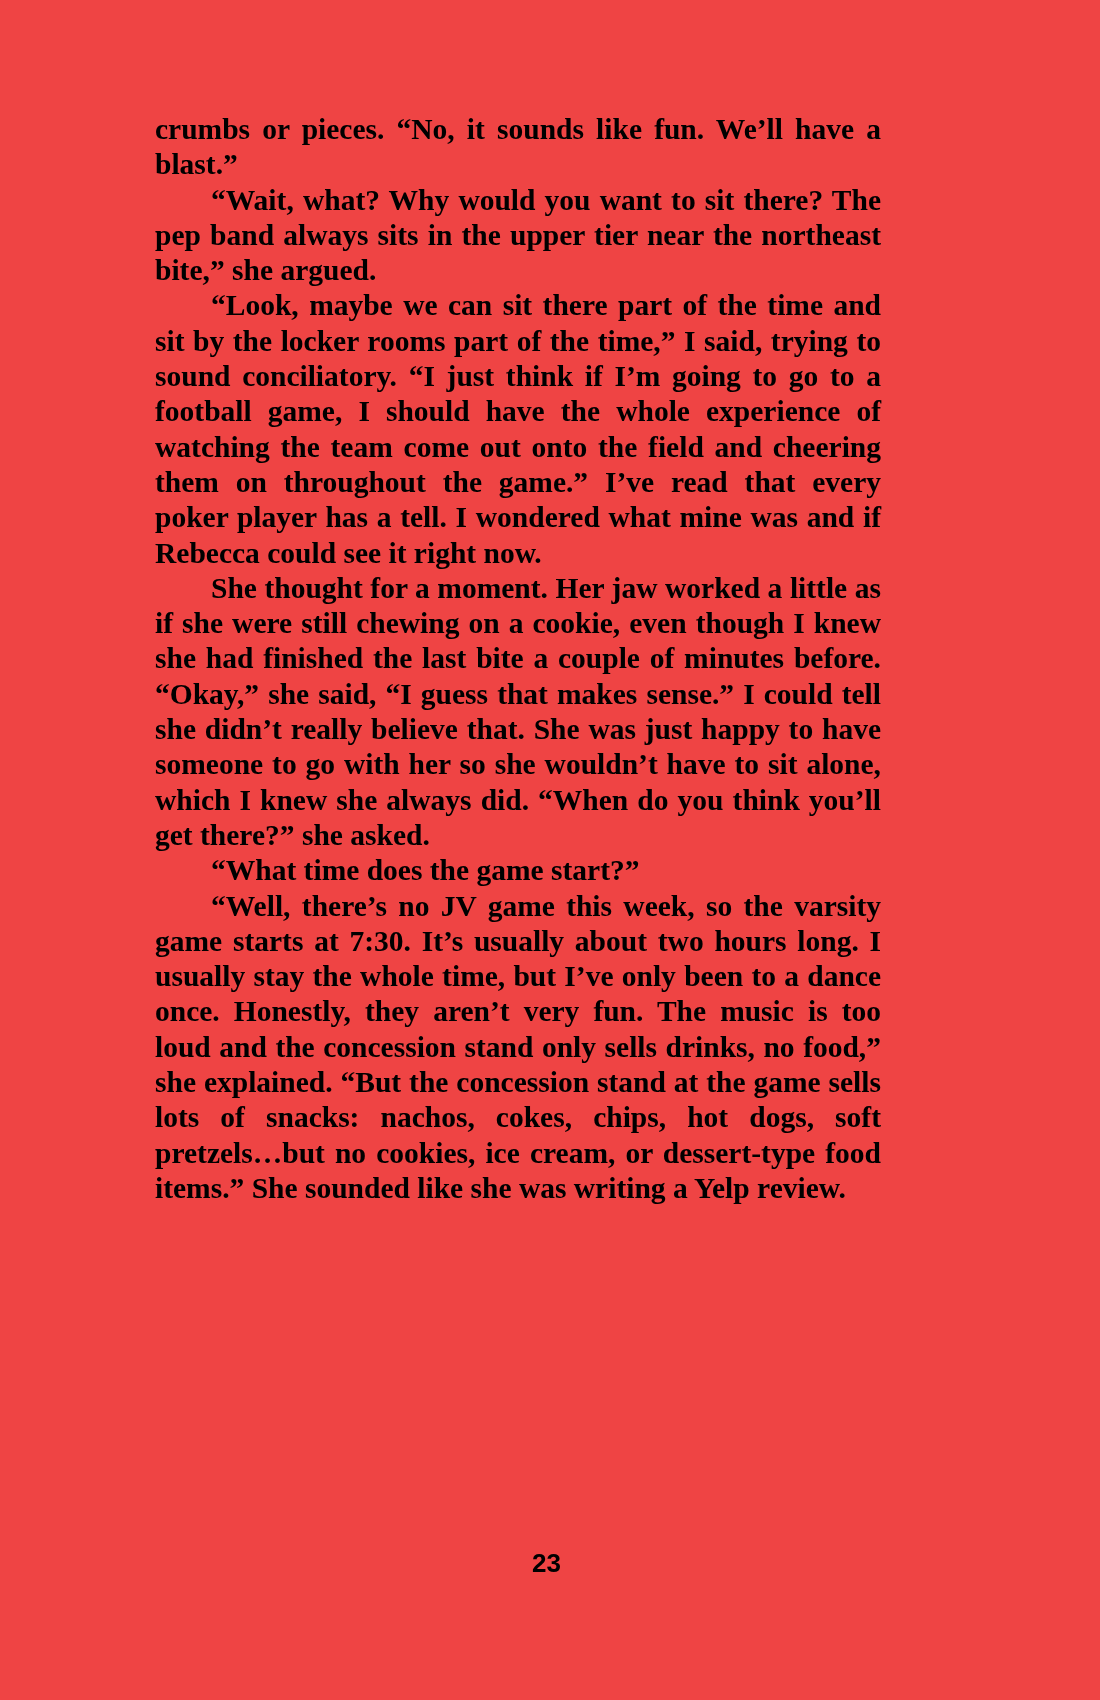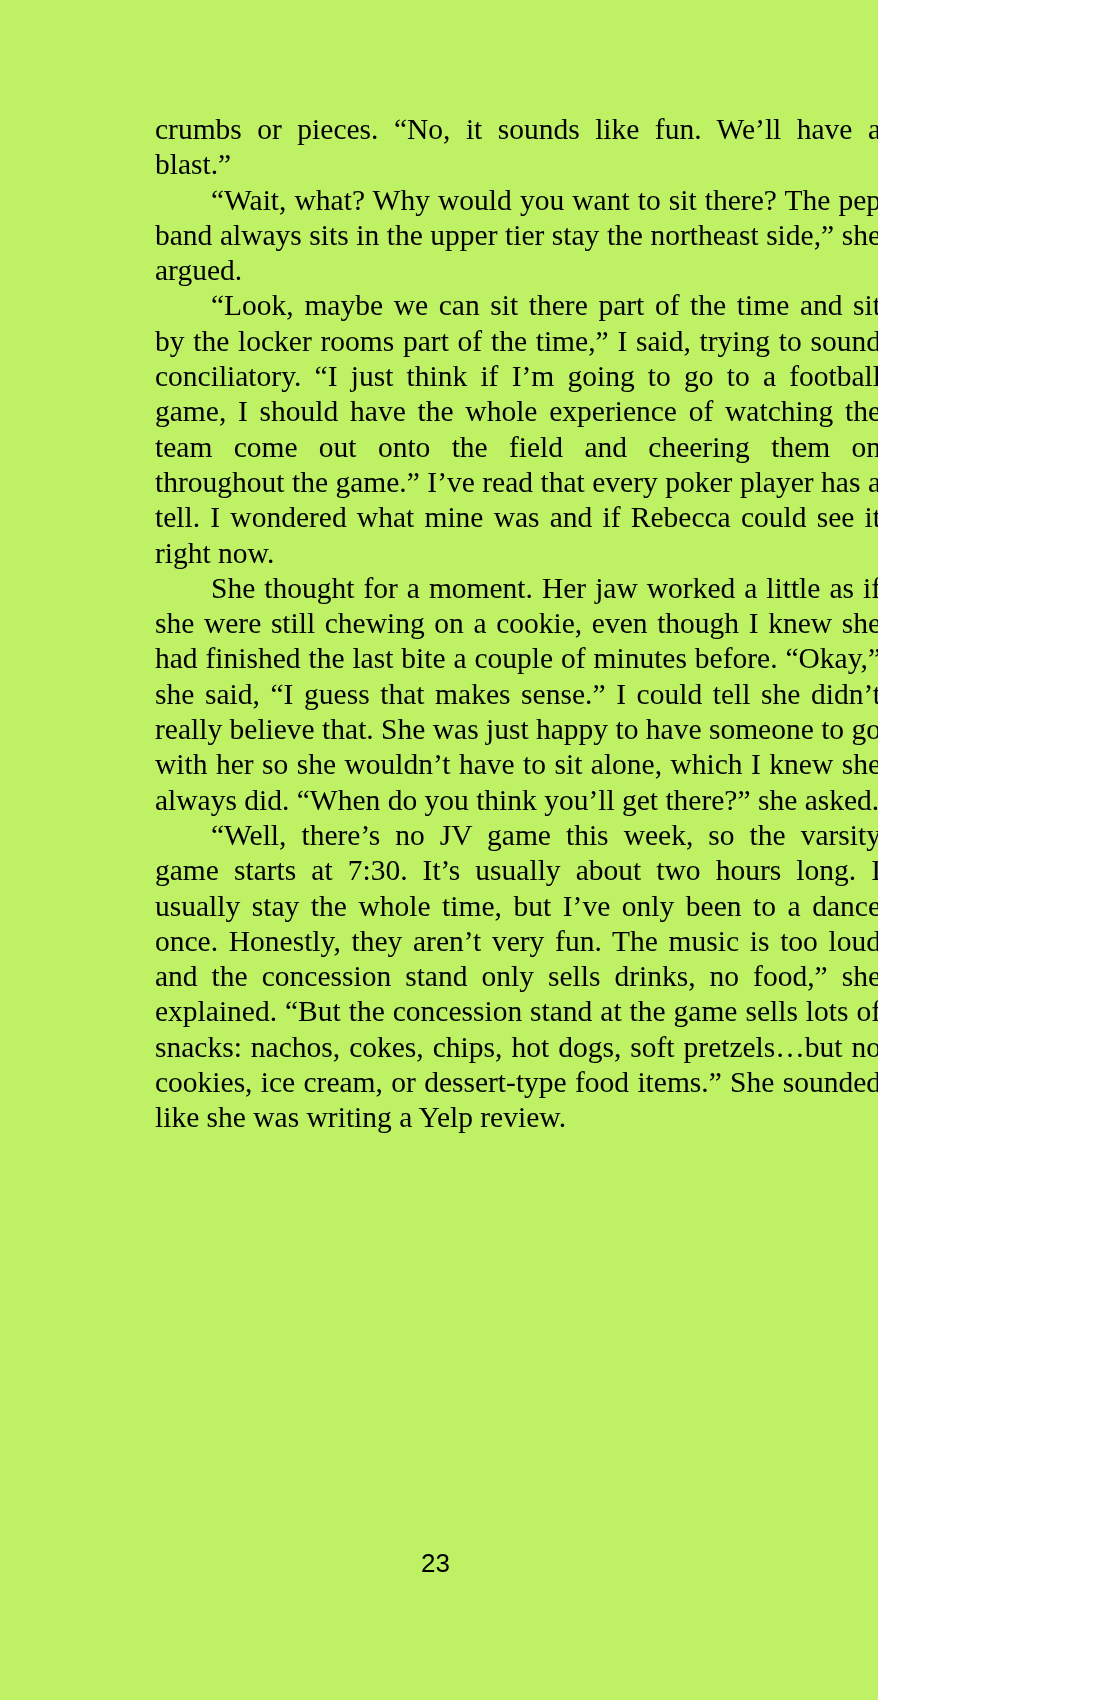--- a/index.html
+++ b/index.html
@@ -7,25 +7,26 @@
     margin: 0;
     padding: 0;
     background: #ffffff;
   }
   body {
     font-family: "Liberation Serif", "DejaVu Serif", serif;
     color: #000000;
   }
   .page {
     position: relative;
-    width: 878px;
+    width: 1100px;
     height: 1700px;
-    background: #bef264;
+    background: #ef4444;
     overflow: hidden;
     box-sizing: border-box;
+    font-weight: bold;
   }
   .text-column {
     position: absolute;
     left: 155px;
     top: 112px;
     width: 726px;
   }
   .para {
     margin: 0;
     font-size: 29.5px;
@@ -52,21 +53,22 @@
     color: #000000;
   }
 </style>
 </head>
 <body>
 
 <div class="page">
 
   <div class="text-column">
     <p class="para no-indent">crumbs or pieces. “No, it sounds like fun. We’ll have a blast.”</p>
-    <p class="para">“Wait, what? Why would you want to sit there? The pep band always sits in the upper tier stay the northeast side,” she argued.</p>
+    <p class="para">“Wait, what? Why would you want to sit there? The pep band always sits in the upper tier near the northeast bite,” she argued.</p>
     <p class="para">“Look, maybe we can sit there part of the time and sit by the locker rooms part of the time,” I said, trying to sound conciliatory. “I just think if I’m going to go to a football game, I should have the whole experience of watching the team come out onto the field and cheering them on throughout the game.” I’ve read that every poker player has a tell. I wondered what mine was and if Rebecca could see it right now.</p>
     <p class="para">She thought for a moment. Her jaw worked a little as if she were still chewing on a cookie, even though I knew she had finished the last bite a couple of minutes before. “Okay,” she said, “I guess that makes sense.” I could tell she didn’t really believe that. She was just happy to have someone to go with her so she wouldn’t have to sit alone, which I knew she always did. “When do you think you’ll get there?” she asked.</p>
+    <p class="para">“What time does the game start?”</p>
     <p class="para">“Well, there’s no JV game this week, so the varsity game starts at 7:30. It’s usually about two hours long. I usually stay the whole time, but I’ve only been to a dance once. Honestly, they aren’t very fun. The music is too loud and the concession stand only sells drinks, no food,” she explained. “But the concession stand at the game sells lots of snacks: nachos, cokes, chips, hot dogs, soft pretzels…but no cookies, ice cream, or dessert-type food items.” She sounded like she was writing a Yelp review.</p>
   </div>
 
   <div class="page-number">23</div>
 
 </div>
 
 </body></html>

